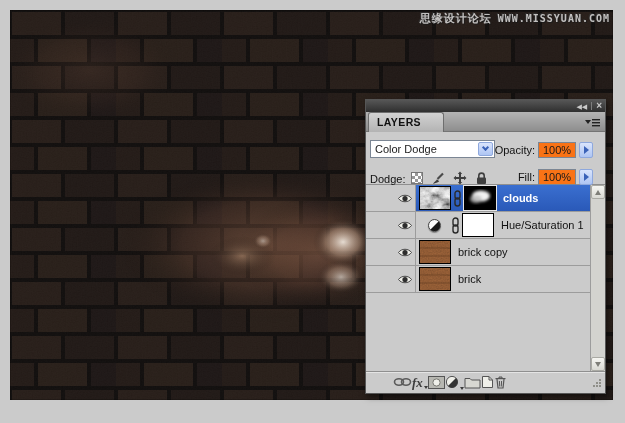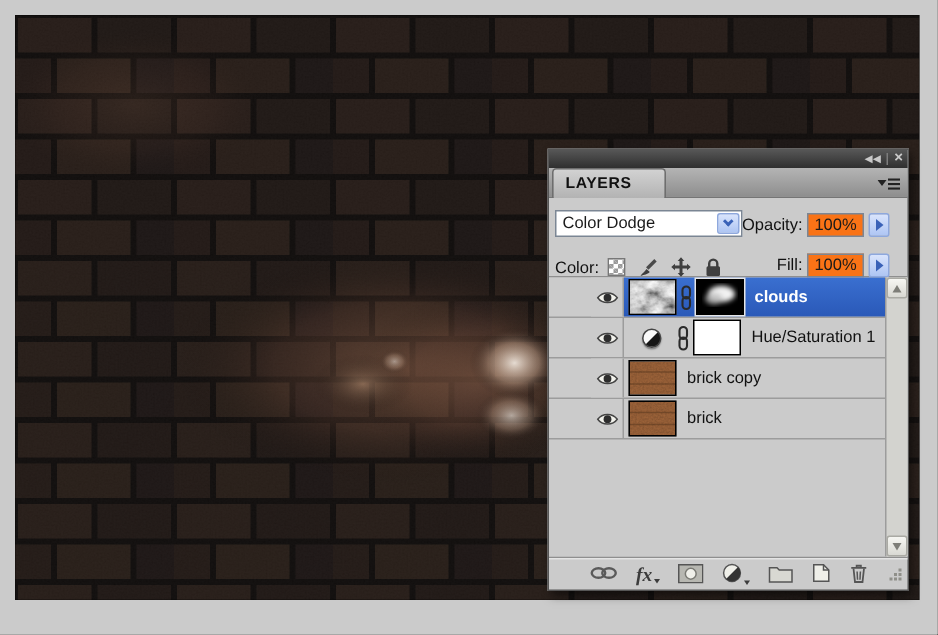--- a/index.html
+++ b/index.html
@@ -139,21 +139,21 @@
     border:1px solid #aaaaa4; border-radius:2px;
     display:flex; align-items:center; justify-content:center;
   }
   .sbtn.up { top:0; } .sbtn.down { bottom:0; }
   .tri-up { width:0;height:0;border-left:3.5px solid transparent;border-right:3.5px solid transparent;border-bottom:5px solid #7e7e78; }
   .tri-dn { width:0;height:0;border-left:3.5px solid transparent;border-right:3.5px solid transparent;border-top:5px solid #7e7e78; }
 
   
   .btoolbar {
     height:21px; border-top:1px solid #8f8f8f; box-shadow:inset 0 1px 0 #e4e4e4;
-    display:flex; align-items:center; padding-left:27px; gap:12px;
+    display:flex; align-items:center; padding-left:27px; gap:0;
   }
   .tb-icon { display:flex; align-items:flex-end; line-height:0; }
   .fx { font-family:"Liberation Serif", serif; font-style:italic; font-weight:bold; font-size:13px; color:#3c3c3c; line-height:11px; }
   .mini-tri { width:0;height:0;border-left:2.5px solid transparent;border-right:2.5px solid transparent;border-top:3px solid #3c3c3c; margin-left:1px; margin-bottom:-1px;}
   .grip { margin-left:auto; margin-right:3px; }
 </style>
 </head>
 <body>
 
 <svg width="0" height="0" style="position:absolute" aria-hidden="true">
@@ -209,20 +209,23 @@
     <rect width="603" height="390" filter="url(#f-grain)" opacity="0.05"></rect>
     <ellipse cx="80" cy="60" rx="95" ry="55" fill="url(#gWarm)" opacity="0.35"></ellipse>
     <ellipse cx="255" cy="235" rx="150" ry="78" fill="url(#gWarm)"></ellipse>
     <ellipse cx="310" cy="243" rx="85" ry="58" fill="url(#gWarm)" opacity="0.8"></ellipse>
     <ellipse cx="232" cy="246" rx="34" ry="20" fill="url(#gSoft)"></ellipse>
     <ellipse cx="333" cy="232" rx="30" ry="24" fill="url(#gCore)"></ellipse>
     <ellipse cx="331" cy="267" rx="24" ry="17" fill="url(#gCore)" opacity="0.7"></ellipse>
     <ellipse cx="253" cy="231" rx="10" ry="8" fill="url(#gCore)" opacity="0.55"></ellipse>
     <rect width="603" height="390" fill="none" stroke="#000" stroke-opacity="0.35"></rect>
   </svg>
+  <div class="watermark">
+    <span class="cn">思缘设计论坛</span><span>WWW.MISSYUAN.COM</span>
+  </div>
 </div>
 
 <div class="panel">
 
   <div class="titlebar">
     <span class="glyph">◀◀</span>
     <span class="vsep"></span>
     <span class="glyph close">×</span>
   </div>
 
@@ -250,21 +253,21 @@
         <span class="fieldlabel">Opacity:</span>
         <span class="valbox">
             <span>100%</span>
           </span>
         <span class="spin-btn">
             <span class="tri-right"></span>
           </span>
       </div>
     </div>
     <div class="ctl-row lockrow">
-      <span class="fieldlabel">Color:</span>
+      <span class="fieldlabel">Dodge:</span>
       <div class="lock-icons">
         <span class="checker"></span>
         <svg width="14" height="14">
           <line x1="6.5" y1="8" x2="12" y2="2.5" stroke="#4a4a4a" stroke-width="2.2"></line>
           <path d="M2 13 C3.5 10.5 4.2 11 6 8.3 L8.2 10.3 C6.2 12.2 5 11.8 2 13 Z" fill="#3f3f3f"></path>
         </svg>
         <svg width="14" height="14">
           <path d="M7 0.5 L9.2 3 H8 V6 H11 V4.8 L13.5 7 L11 9.2 V8 H8 V11 H9.2 L7 13.5 L4.8 11 H6 V8 H3 V9.2 L0.5 7 L3 4.8 V6 H6 V3 H4.8 Z" fill="#3f3f3f"></path>
         </svg>
         <svg width="13" height="14">

